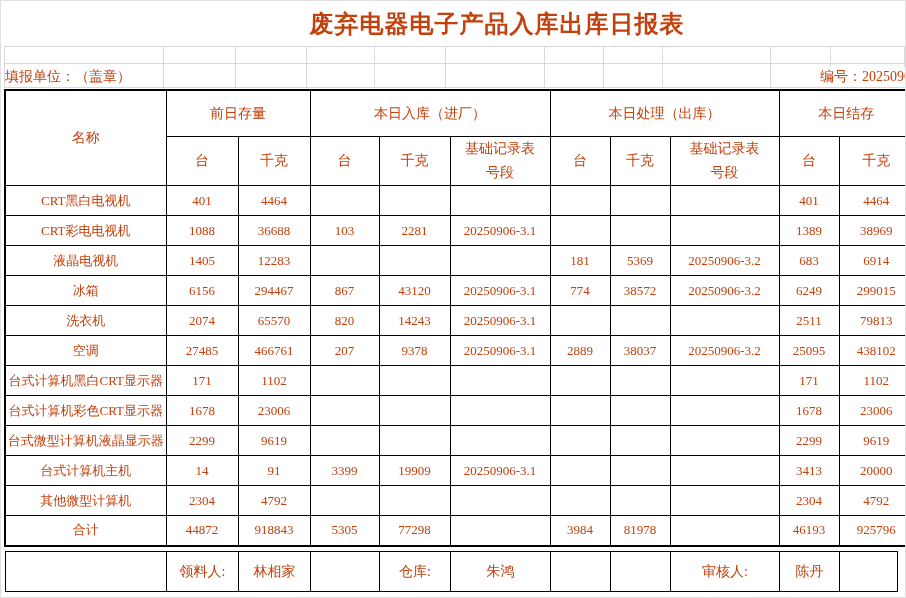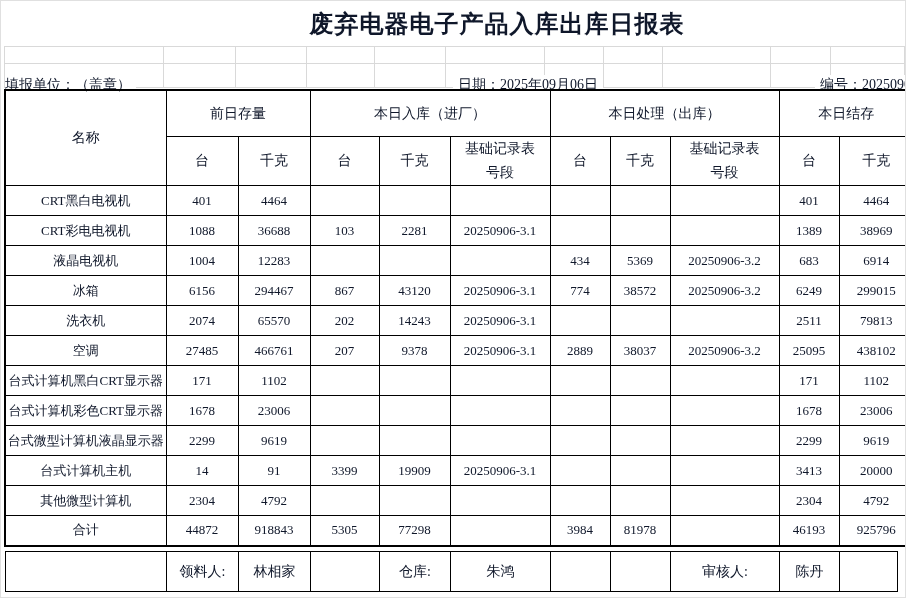--- a/index.html
+++ b/index.html
@@ -1,38 +1,38 @@
 <!DOCTYPE html>
 <html><head>
 <meta charset="utf-8">
 <style>
   html,body { margin:0; padding:0; background:#ffffff; }
   #sheet {
     position:relative; width:906px; height:598px; background:#ffffff;
-    font-family:"Liberation Serif","DejaVu Serif",serif; color:#0f172a;
+    font-family:"Liberation Serif","DejaVu Serif",serif; color:#c2410c;
     overflow:hidden; border:1px solid #e0e0e0; box-sizing:border-box;
   }
   
   .title {
     position:absolute; top:7px; left:0; width:100%;
     text-align:center; text-indent:88px;
     font-size:24px; font-weight:bold; letter-spacing:1px; white-space:nowrap;
   }
   
   table.topgrid {
     position:absolute; left:3px; top:45px;
     border-collapse:collapse; table-layout:fixed;
   }
   table.topgrid td { border:1px solid #d9d9d9; padding:0; }
   table.topgrid tr.g1 td { height:16px; }
   table.topgrid tr.g2 td { height:23px; }
   
   .meta {
     position:absolute; top:66px; height:20px; line-height:20px;
-    font-size:14px; background:#ffffff; white-space:nowrap;margin-top:8px;
+    font-size:14px; background:#ffffff; white-space:nowrap;
   }
   #meta-unit   { left:4px;  padding-right:5px; }
   #meta-date   { left:452px; padding:0 5px; }
   #meta-serial { left:814px; padding-left:5px; }
   
   table.main {
     position:absolute; left:3px; top:88px; width:909px;
     border-collapse:collapse; table-layout:fixed;
     border:2px solid #000; font-size:13px;
   }
@@ -99,21 +99,20 @@
           <td></td>
           <td></td>
           <td></td>
           <td></td>
           <td></td>
         </tr>
       </tbody>
   </table>
 
   <div class="meta" id="meta-unit">填报单位：（盖章）</div>
-  <div class="meta" id="meta-date">日期：2025年09月06日</div>
   <div class="meta" id="meta-serial">编号：2025090</div>
 
   <table class="main">
     <colgroup>
         <col style="width: 161px;">
         <col style="width: 72px;">
         <col style="width: 72px;">
         <col style="width: 69px;">
         <col style="width: 71px;">
         <col style="width: 100px;">
@@ -168,26 +167,26 @@
           <td>2281</td>
           <td>20250906-3.1</td>
           <td></td>
           <td></td>
           <td></td>
           <td>1389</td>
           <td>38969</td>
         </tr>
         <tr>
           <td>液晶电视机</td>
-          <td>1004</td>
+          <td>1405</td>
           <td>12283</td>
           <td></td>
           <td></td>
           <td></td>
-          <td>434</td>
+          <td>181</td>
           <td>5369</td>
           <td>20250906-3.2</td>
           <td>683</td>
           <td>6914</td>
         </tr>
         <tr>
           <td>冰箱</td>
           <td>6156</td>
           <td>294467</td>
           <td>867</td>
@@ -196,21 +195,21 @@
           <td>774</td>
           <td>38572</td>
           <td>20250906-3.2</td>
           <td>6249</td>
           <td>299015</td>
         </tr>
         <tr>
           <td>洗衣机</td>
           <td>2074</td>
           <td>65570</td>
-          <td>202</td>
+          <td>820</td>
           <td>14243</td>
           <td>20250906-3.1</td>
           <td></td>
           <td></td>
           <td></td>
           <td>2511</td>
           <td>79813</td>
         </tr>
         <tr>
           <td>空调</td>

